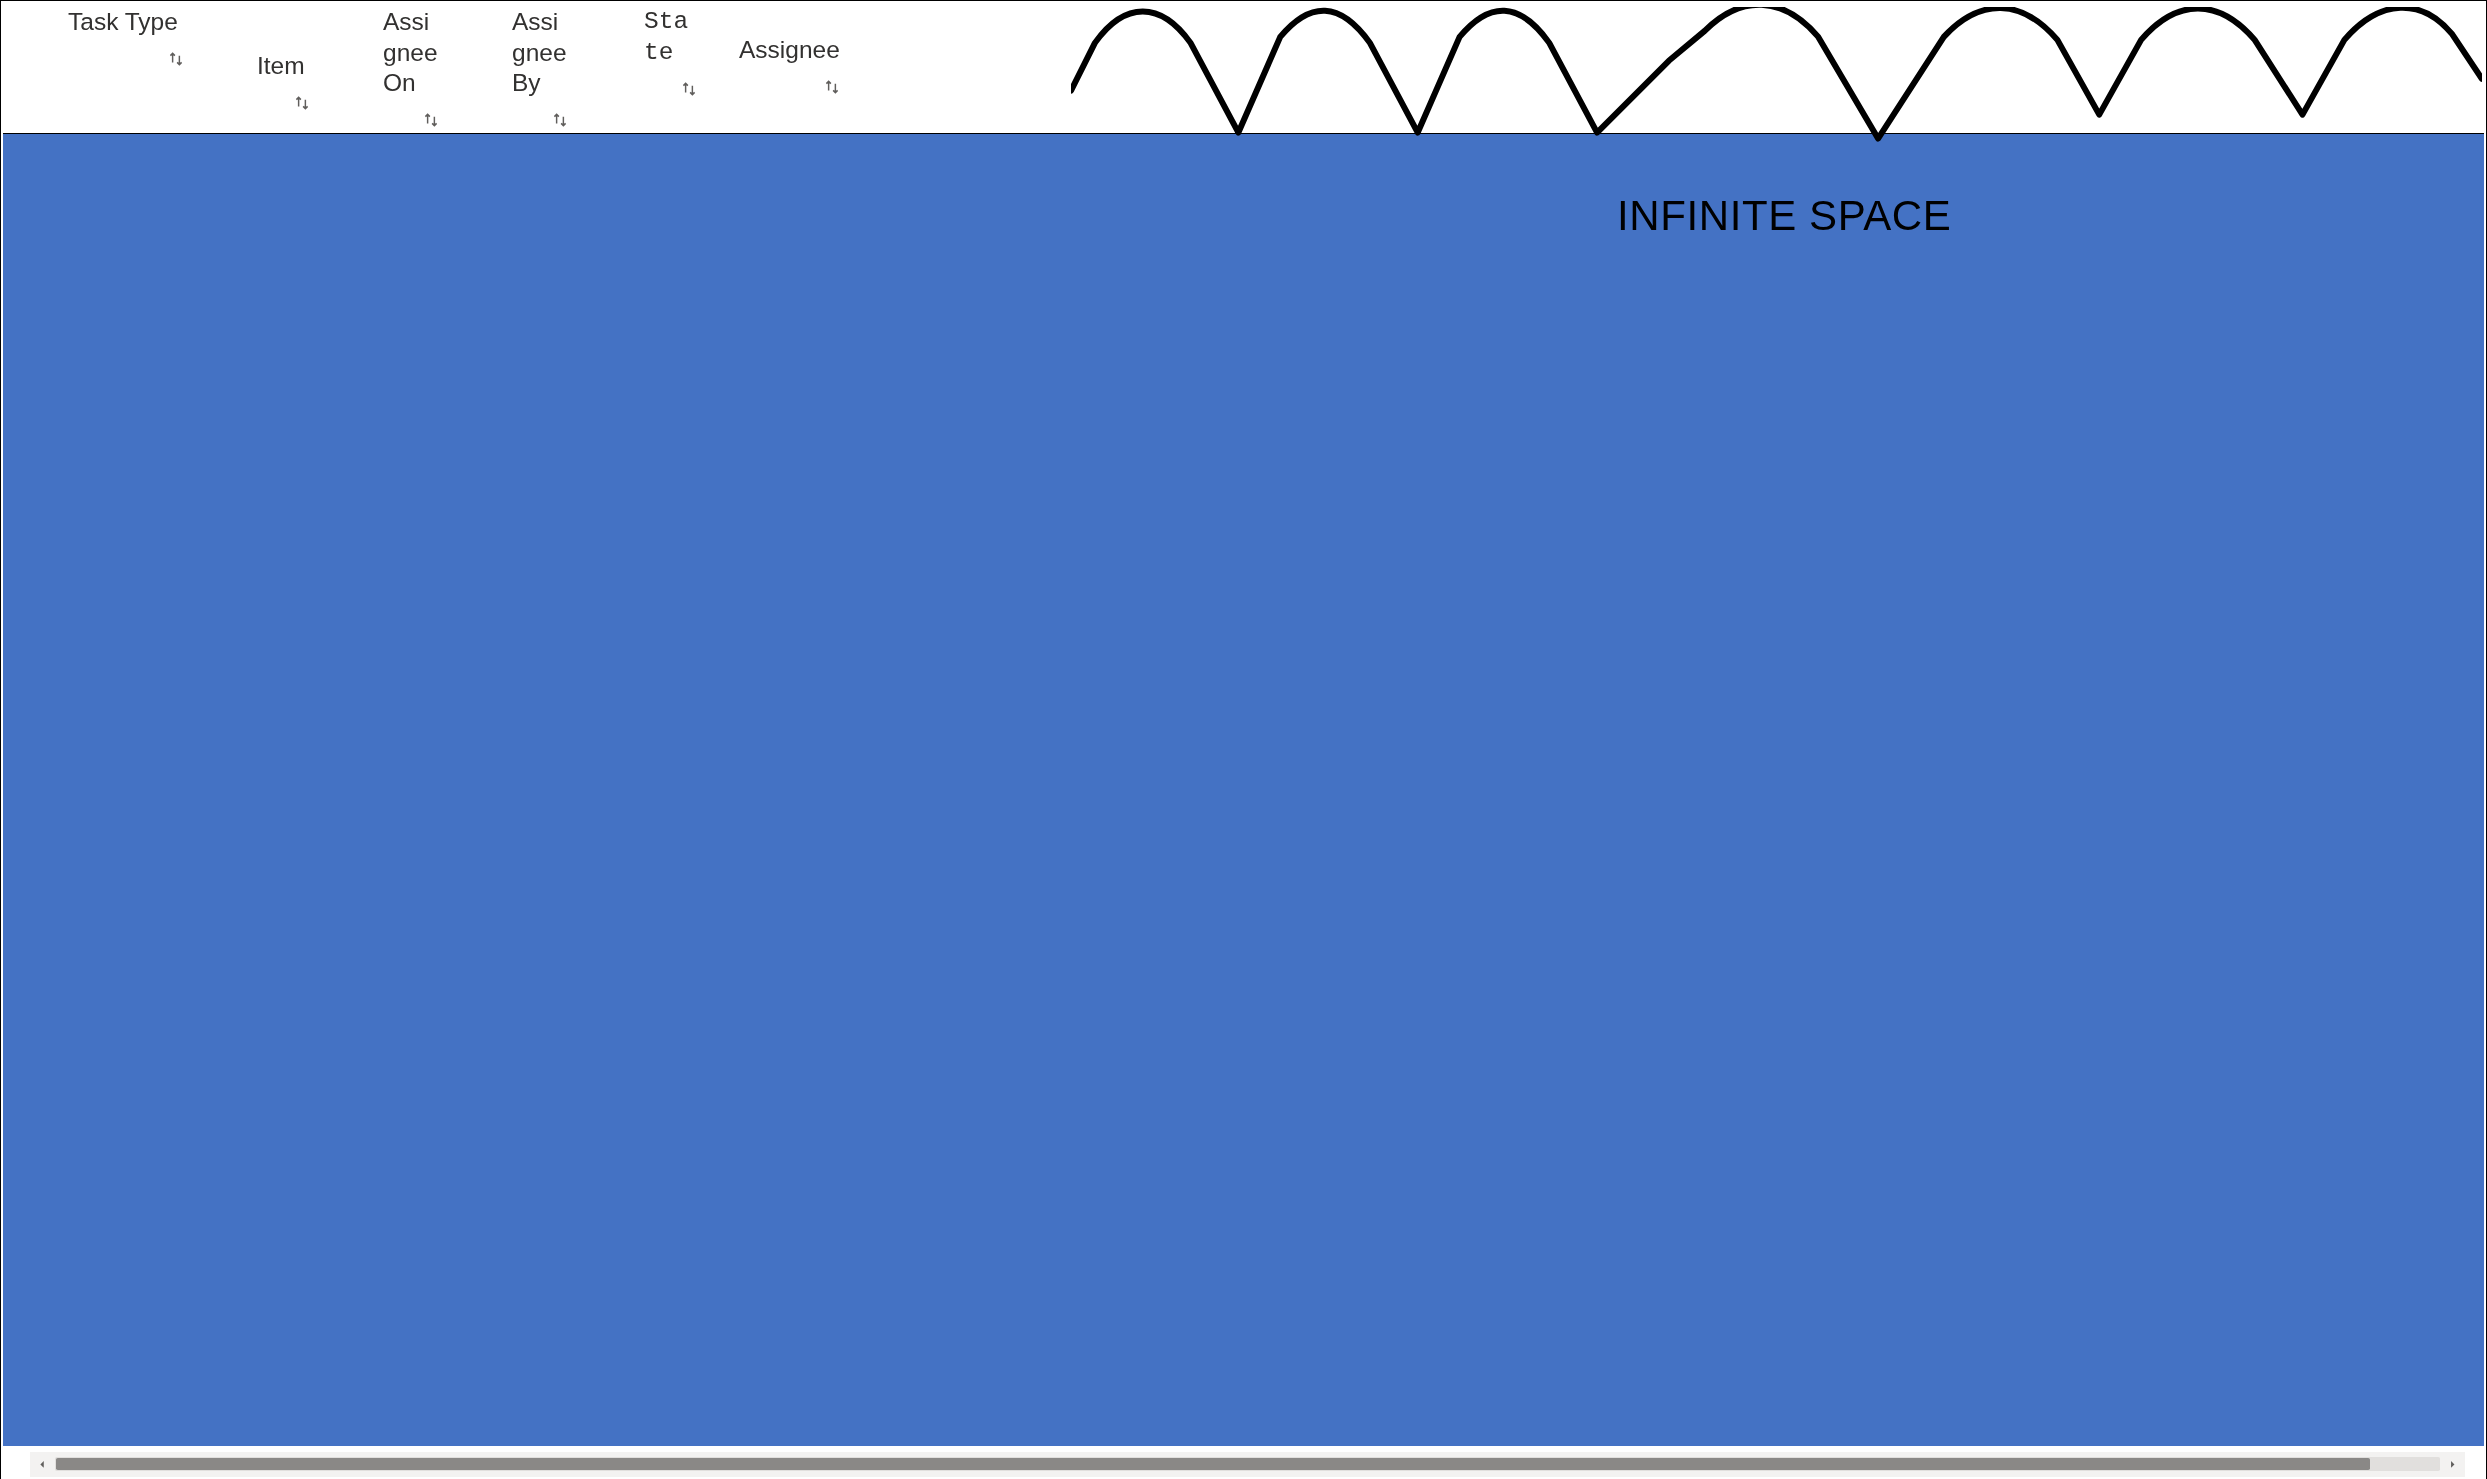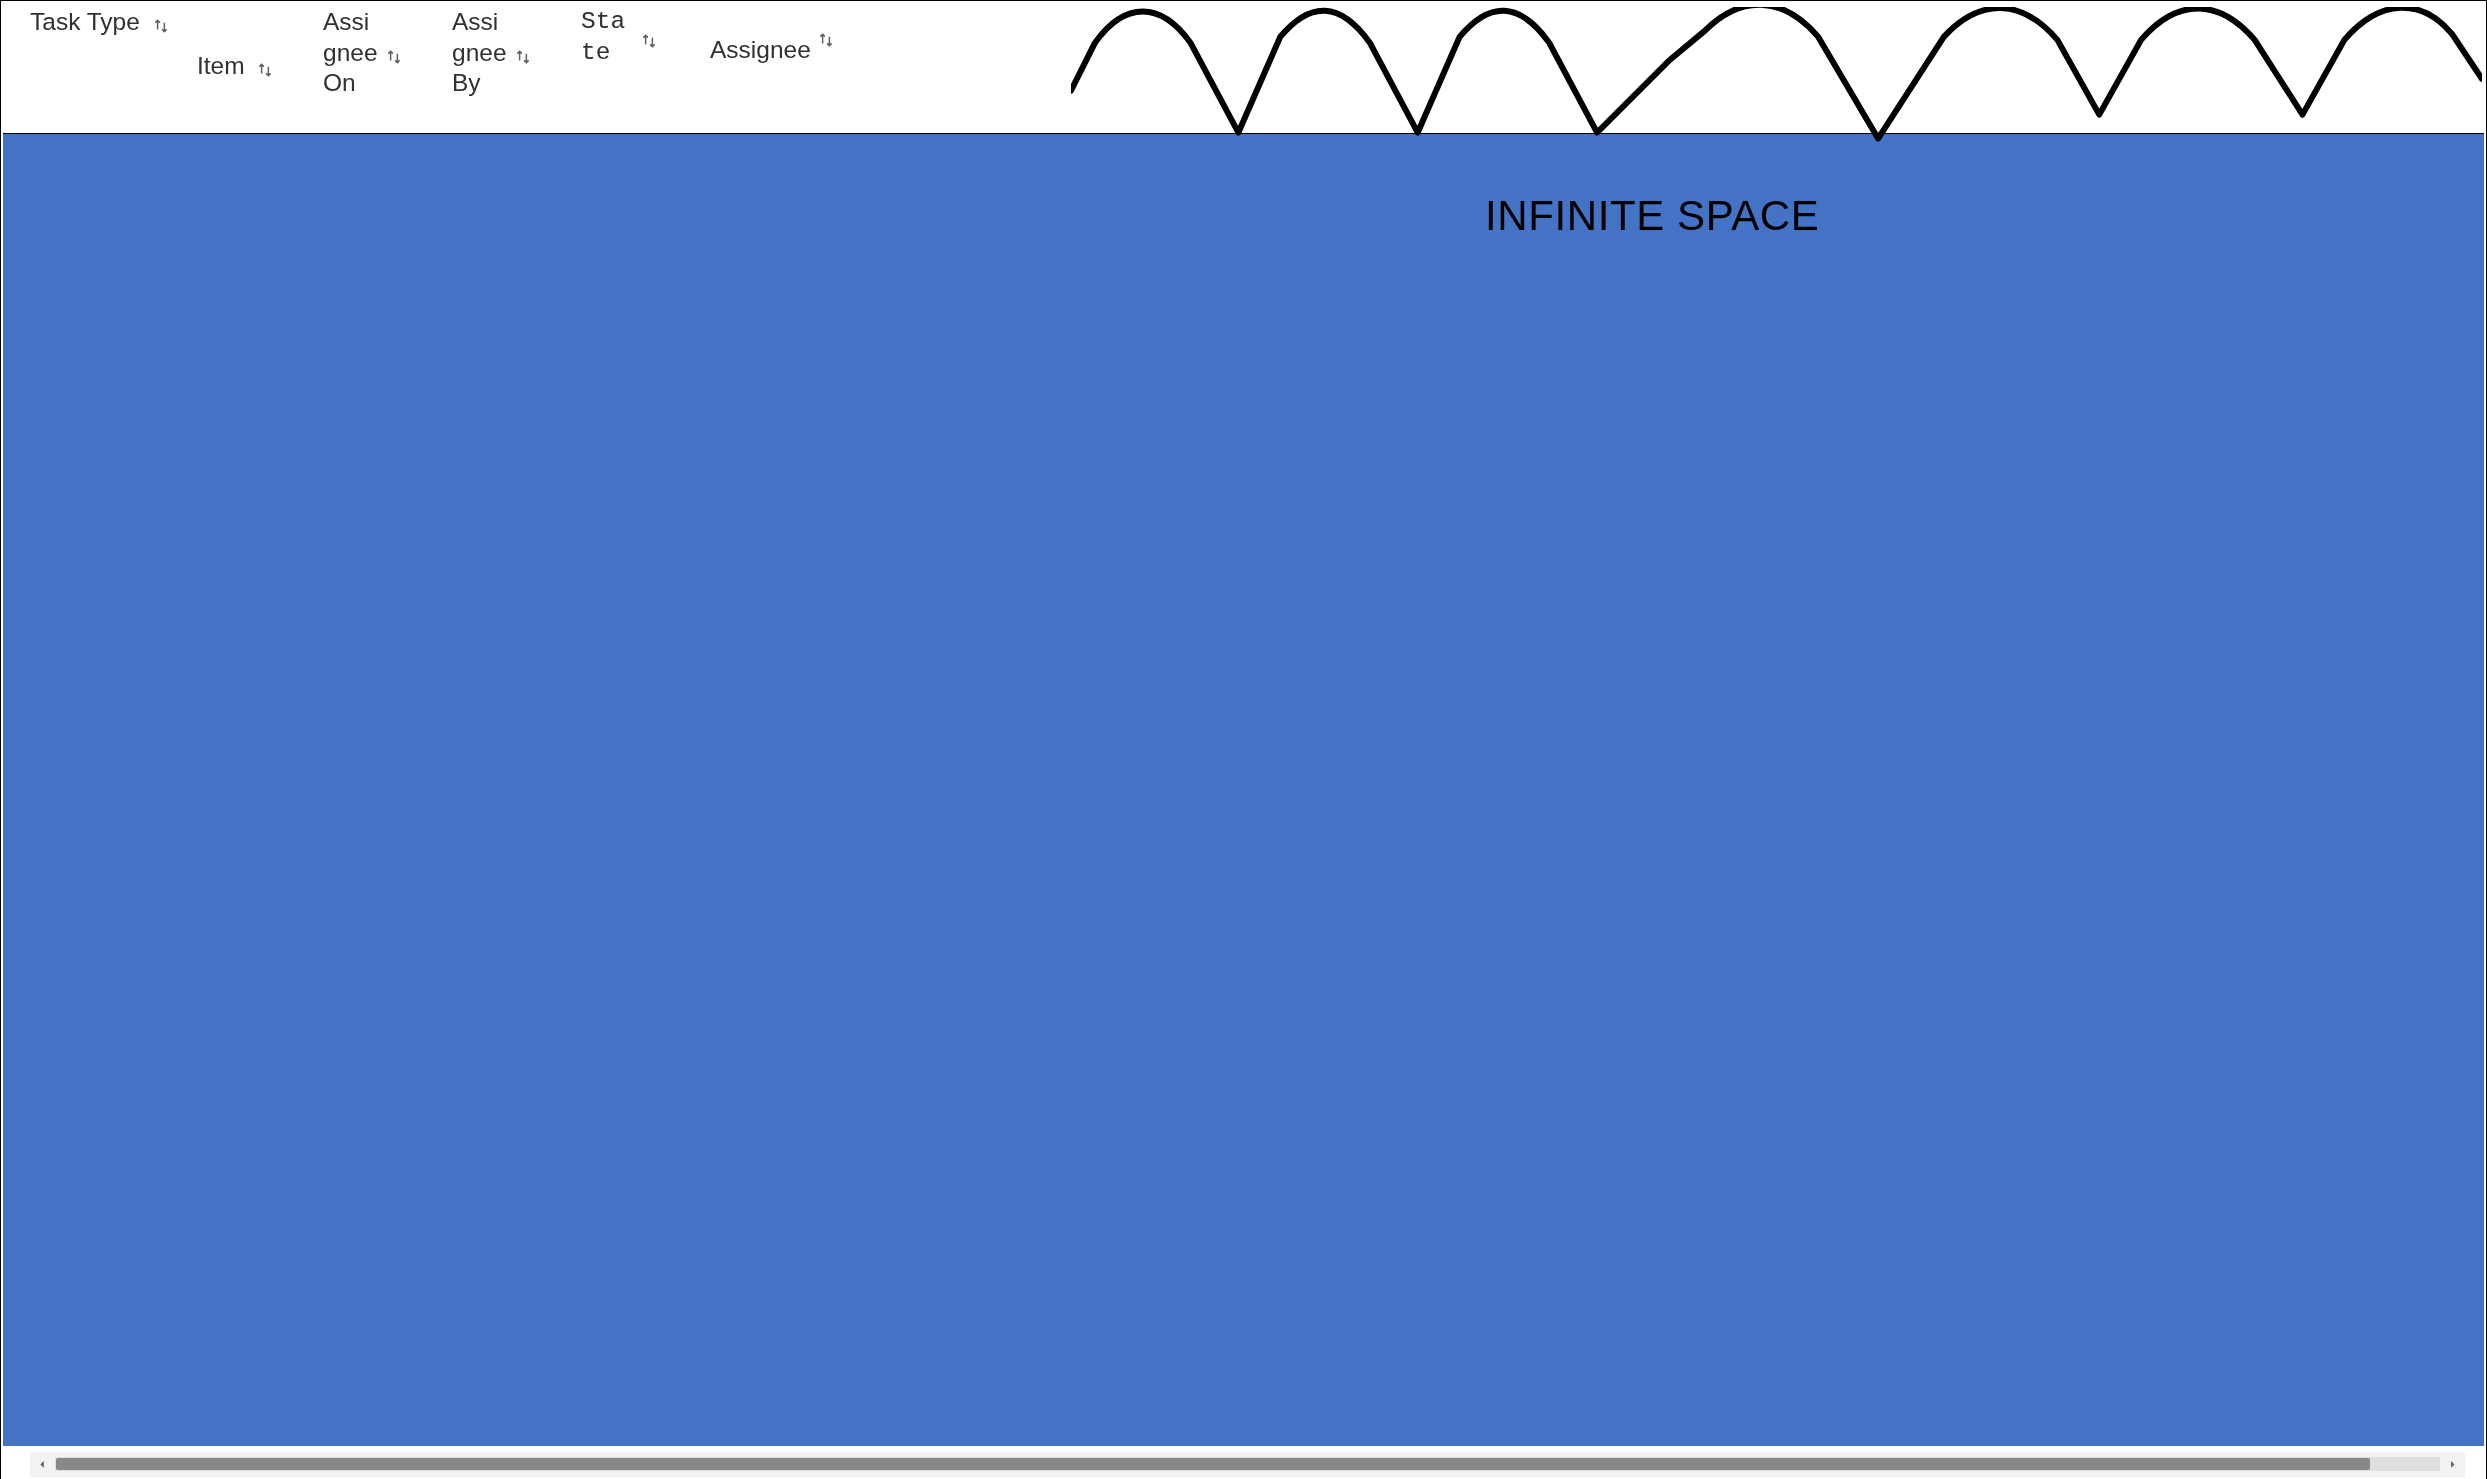--- a/index.html
+++ b/index.html
@@ -31,24 +31,25 @@
       align-items: flex-start;
       padding: 6px 0 6px 29px;
       background: #ffffff;
       position: relative;
       height: 132px;
       z-index: 1;
     }
     
     .col-header {
       display: flex;
-      align-items: center;
+      align-items: flex-end;
       gap: 4.8px;
       padding-right: 12px;
       cursor: pointer;
+      flex-direction: column;
     }
     
     .col-header .label {
       font-size: 24.5px;
       color: #323130;
       line-height: 1.25;
       word-break: break-word;
     }
     
     .col-task-type { width: 167px; }
@@ -101,21 +102,21 @@
       right: 2.4px;
       bottom: 33px;
       background: #4472c4;
       border-top: 1.8px solid #000;
       z-index: 0;
     }
     
     .infinite-space-label {
       position: absolute;
       top: 191px;
-      left: 1484px;
+      left: 1616px;
       font-size: 42px;
       font-weight: 400;
       color: #000000;
       letter-spacing: 0.6px;
       z-index: 3;
     }
     
     .scrollbar-horizontal {
       position: absolute;
       bottom: 2.4px;

